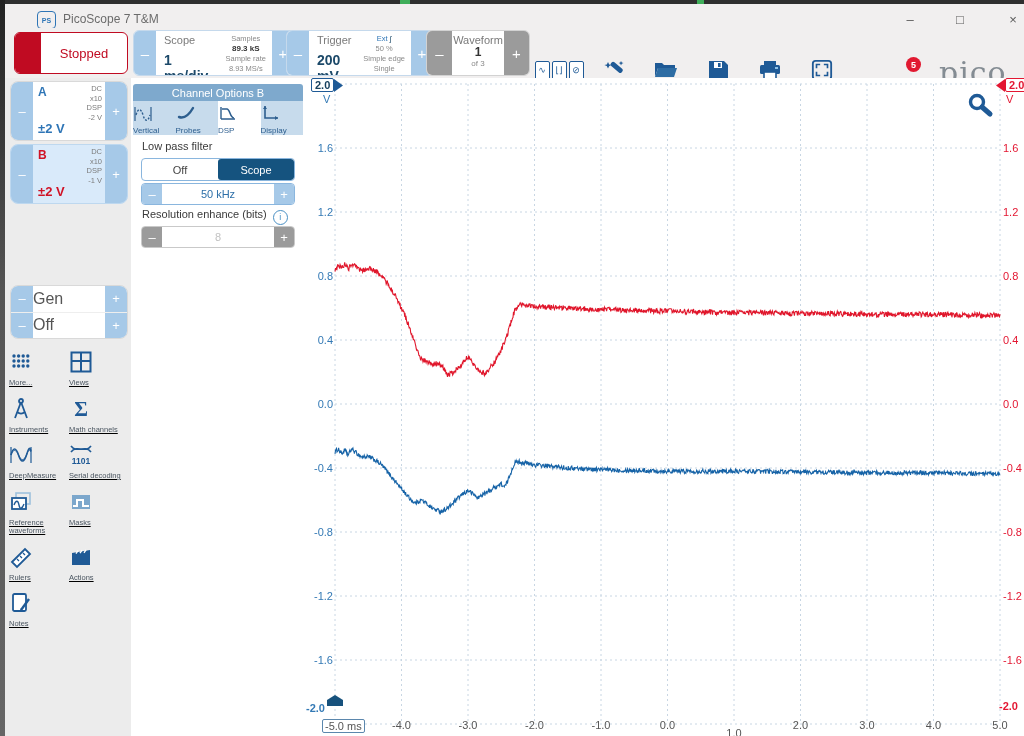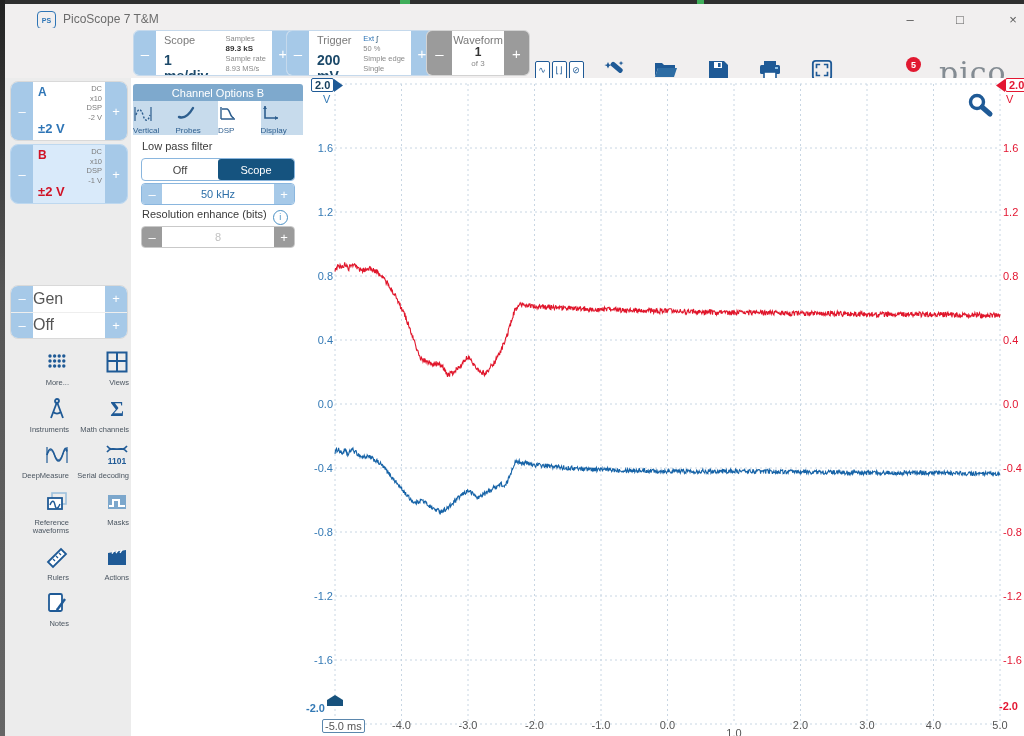--- a/index.html
+++ b/index.html
@@ -20,21 +20,21 @@
   #toolbar{left:5px;top:28px;width:1019px;height:50px;background:#f1efef;border-bottom:1px solid #e2e0e0;}
   #stopped-btn{left:9px;top:4px;width:112px;height:40px;border:1.5px solid #c00b22;border-radius:6px;background:#fff;display:flex;overflow:hidden;cursor:pointer;}
   #stopped-block{width:26px;height:100%;background:#c00b22;}
   #stopped-label{flex:1;display:flex;align-items:center;justify-content:center;color:#c00b22;font-size:13px;}
   .ctl-group{top:2px;height:44px;display:flex;border-radius:6px;overflow:hidden;border:1px solid #c5d9ec;background:#fff;}
   .ctl-btn{width:22px;background:#a6c9e8;color:#fff;font-size:15px;display:flex;align-items:center;justify-content:center;cursor:pointer;}
   .ctl-btn.gray{background:#9b9b9b;width:25px;}
   .ctl-body{display:flex;padding:3px 6px 2px 8px;background:#fff;}
   .ctl-title{font-size:11px;color:#7a7a7a;}
   .ctl-main{font-size:14px;font-weight:bold;color:#1c4969;margin-top:6px;}
-  .ctl-col-r{text-align:left;font-size:7.5px;color:#8a8a8a;line-height:10px;margin-left:8px;}
+  .ctl-col-r{text-align:center;font-size:7.5px;color:#8a8a8a;line-height:10px;margin-left:8px;}
   .ctl-col-r b{color:#333;font-size:8px;}
   .tool-ibtn{top:31px;width:54px;text-align:center;cursor:pointer;}
   .tool-ibtn .lbl{font-size:8px;color:#55606b;margin-top:1px;}
   .mini-box{display:inline-block;width:13px;height:18px;border:1.6px solid #1f5a96;border-radius:2px;margin:0 1px;color:#1f5a96;font-size:9px;line-height:17px;background:#fff;}
   #notif-badge{left:906px;top:57px;width:15px;height:15px;border-radius:50%;background:#e11931;color:#fff;font-size:9px;font-weight:bold;display:flex;align-items:center;justify-content:center;}
   #pico-logo{left:920px;top:30px;width:100px;height:40px;}
   #pico-word{font-family:"DejaVu Serif",serif;font-size:30px;color:#848c93;letter-spacing:1px;line-height:30px;}
   #pico-sub{position:absolute;right:2px;bottom:-2px;font-size:8px;color:#9aa3ab;font-style:italic;}
   
   #sidebar{left:5px;top:78px;width:126px;height:658px;background:#ececec;border-right:1px solid #dcdcdc;}
@@ -43,21 +43,21 @@
   .ch-mid{flex:1;position:relative;padding:3px 2px 2px 5px;}
   .ch-name{font-size:12px;font-weight:bold;}
   .ch-range{position:absolute;left:5px;bottom:4px;font-size:13px;font-weight:bold;}
   .ch-info{position:absolute;right:3px;top:2px;text-align:right;font-size:7.5px;color:#7c7c7c;line-height:9.5px;}
   #gen-card{position:absolute;left:5px;top:207px;width:116px;height:52px;background:#fff;border:1px solid #d9d9d9;border-radius:8px;overflow:hidden;display:flex;flex-direction:column;}
   .gen-row{flex:1;display:flex;align-items:stretch;border-bottom:1px solid #eee;}
   .gen-row:last-child{border-bottom:none;}
   .gen-lbl{flex:1;font-size:16px;color:#555;display:flex;align-items:center;}
   .card-btn{width:22px;background:#a6c9e8;color:#fff;font-size:13px;display:flex;align-items:center;justify-content:center;cursor:pointer;}
   #tools-grid{position:absolute;left:4px;top:136px;width:120px;display:grid;grid-template-columns:1fr 1fr;row-gap:5px;}
-  .tool-cell{text-align:right;cursor:pointer;padding:2px 0;}
+  .tool-cell{text-align:left;cursor:pointer;padding:2px 0;text-decoration:underline;}
   .tool-cell .lbl{font-size:7.5px;color:#4a5560;margin-top:1px;line-height:8.5px;}
   
   #options-panel{left:131px;top:78px;width:174px;height:658px;background:#fff;border-right:1px solid #a16207;}
   #options-header{left:2px;top:6px;width:170px;height:17px;background:#7ea9cd;color:#fff;font-size:11px;
                   display:flex;align-items:center;justify-content:center;border-radius:3px 3px 0 0;}
   #options-tabs{left:2px;top:23px;width:170px;height:34px;background:#c7dbec;display:flex;}
   .opt-tab{flex:1;text-align:left;padding-top:2px;cursor:pointer;}
   .opt-tab.sel{background:#fff;}
   .opt-tab .lbl{font-size:8px;color:#2d5e8e;}
   .opt-label{font-size:11px;color:#3a3a3a;}
@@ -96,20 +96,24 @@
 
   <div class="abs" id="title-bar">
     <div class="abs" id="ps-icon">PS</div>
     <div class="abs" id="window-title">PicoScope 7 T&amp;M</div>
     <div class="abs win-ctl" style="left:895px">–</div>
     <div class="abs win-ctl" style="left:945px">□</div>
     <div class="abs win-ctl" style="left:998px">×</div>
   </div>
 
   <div class="abs" id="toolbar">
+    <div class="abs" id="stopped-btn">
+      <div id="stopped-block"></div>
+      <div id="stopped-label">Stopped</div>
+    </div>
 
     <div class="abs ctl-group" style="left:128px">
       <div class="ctl-btn">–</div>
       <div class="ctl-body" style="width:102px">
         <div style="flex:1">
           <div class="ctl-title">Scope</div>
           <div class="ctl-main">1 ms/div</div>
         </div>
         <div class="ctl-col-r">
           <span>Samples</span><br>

